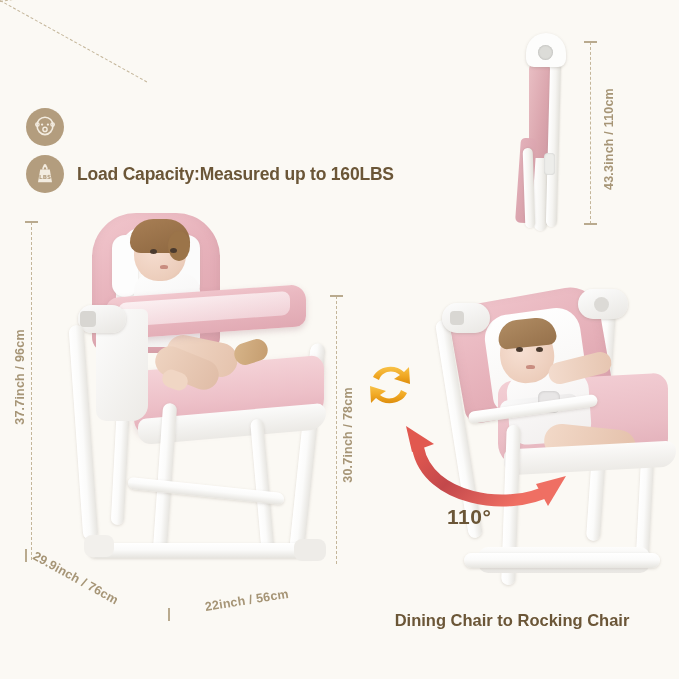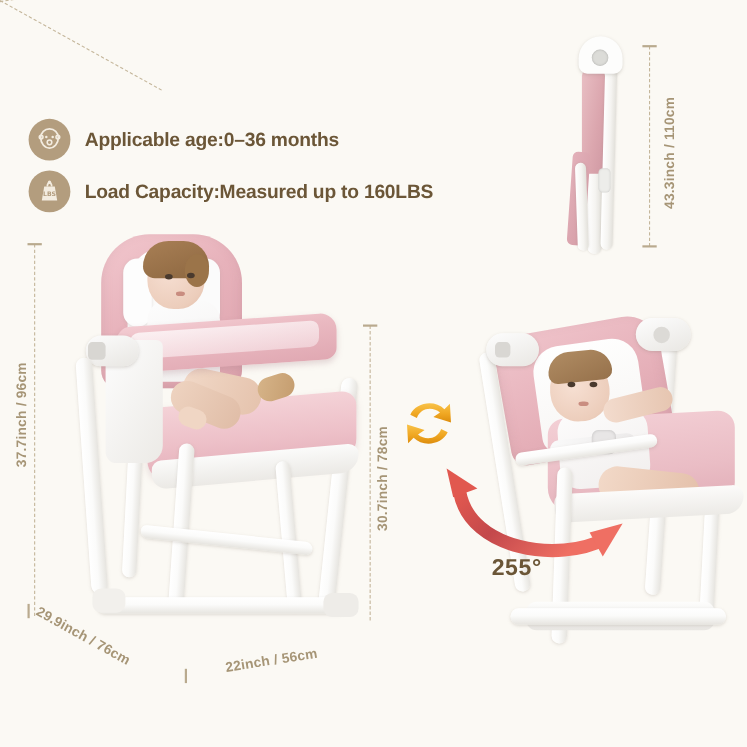--- a/index.html
+++ b/index.html
@@ -447,21 +447,20 @@
       <svg width="26" height="26" viewBox="0 0 26 26" aria-hidden="true">
         <path d="M13 3.2 C17.4 3.2 21 6.6 21 11.3 C21 16.4 17.4 20.6 13 20.6
                  C8.6 20.6 5 16.4 5 11.3 C5 6.6 8.6 3.2 13 3.2 Z" fill="none" stroke="#f3ece0" stroke-width="1.6"></path>
         <circle cx="5.4" cy="10.6" r="1.7" fill="none" stroke="#f3ece0" stroke-width="1.4"></circle>
         <circle cx="20.6" cy="10.6" r="1.7" fill="none" stroke="#f3ece0" stroke-width="1.4"></circle>
         <circle cx="10.1" cy="10.6" r="1.15" fill="#f3ece0"></circle>
         <circle cx="15.9" cy="10.6" r="1.15" fill="#f3ece0"></circle>
         <circle cx="13" cy="15.4" r="2.1" fill="none" stroke="#f3ece0" stroke-width="1.4"></circle>
       </svg>
     </span>
-    <span class="bullet-label">Applicable age:0–36 months</span>
   </div>
 
   <div class="bullet" id="bullet-load">
     <span class="bullet-icon">
       <svg width="26" height="26" viewBox="0 0 26 26" aria-hidden="true">
         <path d="M8.2 8.6 H17.8 L20 21.2 H6 Z" fill="#f3ece0"></path>
         <path d="M11 8.6 C11 6.3 12 5.2 13 5.2 C14 5.2 15 6.3 15 8.6" fill="none" stroke="#f3ece0" stroke-width="1.5"></path>
         <circle cx="13" cy="4.6" r="1.5" fill="#f3ece0"></circle>
         <text x="13" y="17.6" font-family="DejaVu Sans, sans-serif" font-size="5.6" font-weight="bold" fill="#b39d7e" text-anchor="middle">LBS</text>
       </svg>
@@ -586,18 +585,19 @@
           <stop offset="0%" stop-color="#e1584f"></stop>
           <stop offset="42%" stop-color="#c3484b"></stop>
           <stop offset="100%" stop-color="#ef6f63"></stop>
         </linearGradient>
       </defs>
       <path d="M20 28 C30 80 110 92 152 70" fill="none" stroke="url(#gRed)" stroke-width="12" stroke-linecap="round"></path>
       <path d="M8 6 L36 24 L14 32 Z" fill="#e1584f"></path>
       <path d="M168 56 L150 86 L138 64 Z" fill="#ef6f63"></path>
     </svg>
   </div>
-  <div id="angle-label">255°</div>
+  <div id="angle-label">110°</div>
 
   <div id="caption">
+    <div>Dining Chair to Rocking Chair</div>
   </div>
 
 </div>
 
 </body></html>

